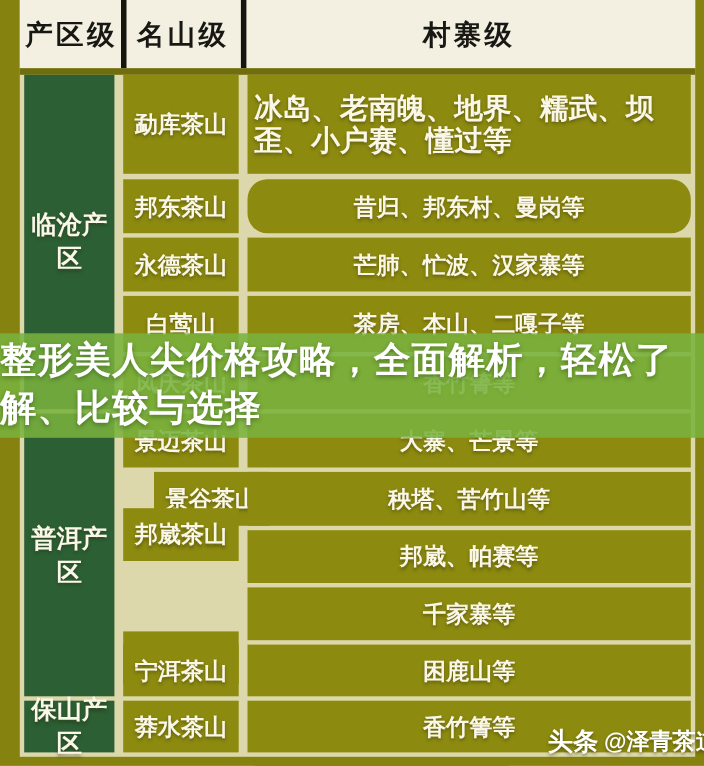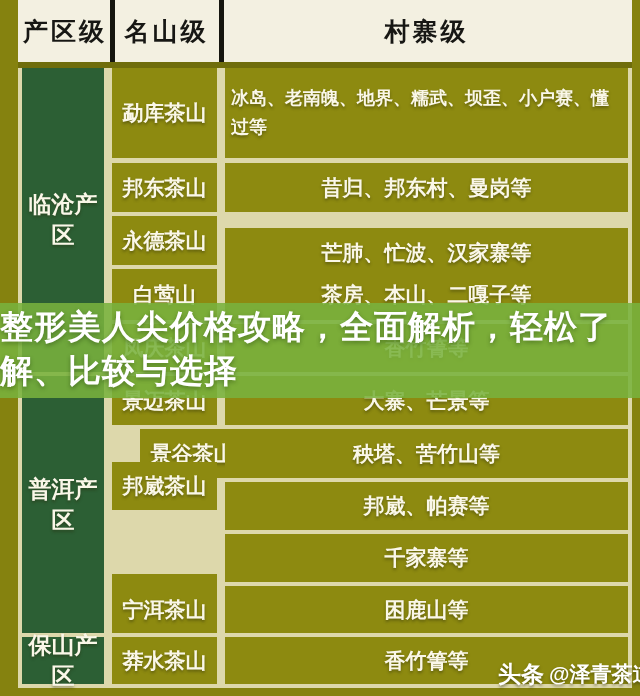--- a/index.html
+++ b/index.html
@@ -66,21 +66,21 @@
   .village-cell {
     left: 225px; width: 403px;
     background: #8d8a10;
     font-size: 21px;
     text-align: center;
   }
   .village-cell.wrap2 {
     justify-content: flex-start;
     text-align: left;
     padding: 4px 6px;
-    font-size: 18px;
+    font-size: 26px;
     line-height: 29px;
   }
   
   .overlay-band {
     position: absolute;
     left: 0; top: 303px; width: 640px; height: 95px;
     background: rgba(121, 178, 62, 0.88);
     z-index: 5;
   }
   .overlay-title {
@@ -124,24 +124,24 @@
   <div class="head-gap"></div>
 
   <div class="cell region-cell" style="top:68px;height:304px;">临沧产区</div>
   <div class="cell region-cell" style="top:376px;height:257px;">普洱产区</div>
   <div class="cell region-cell" style="top:637px;height:47px;">保山产区</div>
 
   <div class="cell mountain-cell" style="top:68px;height:90px;">勐库茶山</div>
   <div class="cell village-cell wrap2" style="top:68px;height:90px;">冰岛、老南魄、地界、糯武、坝歪、小户赛、懂过等</div>
 
   <div class="cell mountain-cell" style="top:163px;height:49px;">邦东茶山</div>
-  <div class="cell village-cell" style="top:163px;height:49px;">昔归、邦东村、曼岗等</div>
+  <div class="cell village-cell" style="top:163px;height:49px;border-radius:18px;">昔归、邦东村、曼岗等</div>
 
   <div class="cell mountain-cell" style="top:216px;height:49px;">永德茶山</div>
-  <div class="cell village-cell" style="top:228px;height:49px;">芒肺、忙波、汉家寨等</div>
+  <div class="cell village-cell" style="top:216px;height:49px;">芒肺、忙波、汉家寨等</div>
 
   <div class="cell mountain-cell" style="top:269px;height:51px;">白莺山</div>
   <div class="cell village-cell" style="top:269px;height:51px;">茶房、本山、二嘎子等</div>
 
   <div class="cell mountain-cell" style="top:324px;height:48px;">凤庆茶山</div>
   <div class="cell village-cell" style="top:324px;height:48px;">香竹箐等</div>
 
   <div class="cell mountain-cell" style="top:376px;height:49px;">景迈茶山</div>
   <div class="cell village-cell" style="top:376px;height:49px;">大寨、芒景等</div>
 

